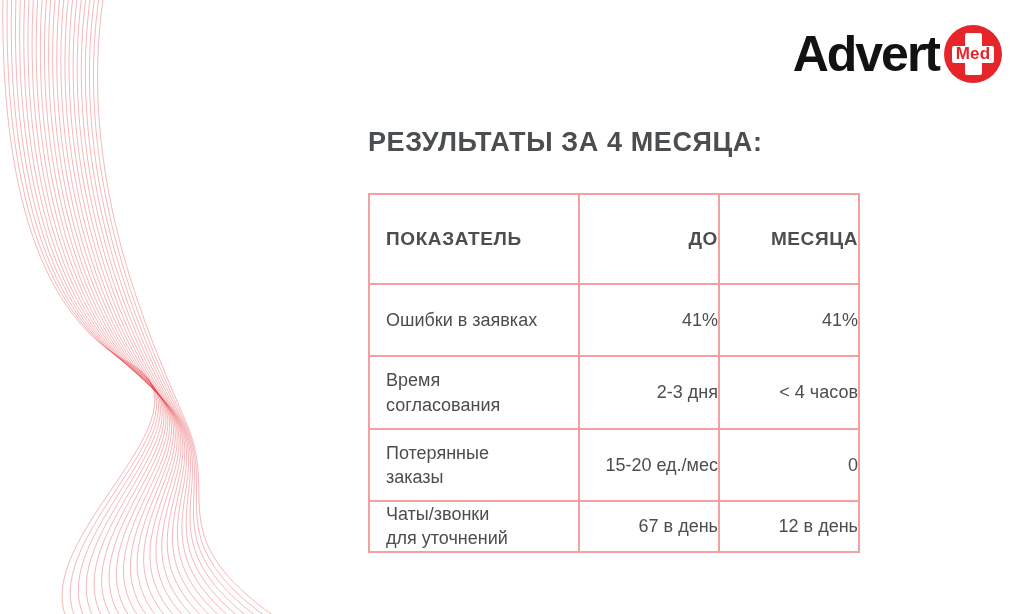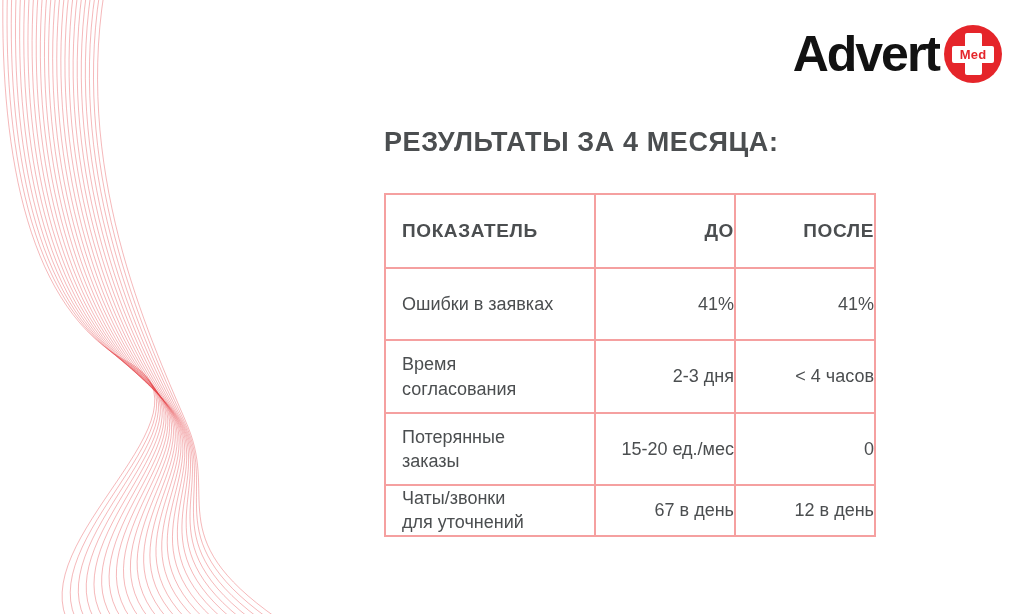--- a/index.html
+++ b/index.html
@@ -37,25 +37,25 @@
   .badge{
     position:relative;width:58px;height:58px;border-radius:50%;
     background:var(--accent);flex:0 0 auto;
   }
   .badge .bar{position:absolute;background:#ffffff;border-radius:2px;}
   .badge .bar.v{width:17px;height:42px;left:20.5px;top:8px;}
   .badge .bar.h{width:42px;height:17px;left:8px;top:20.5px;}
   .badge .med{
     position:absolute;left:0;top:0;width:58px;height:58px;
     display:flex;align-items:center;justify-content:center;
-    font-size:13px;font-weight:bold;color:var(--accent);
+    font-size:17px;font-weight:bold;color:var(--accent);
     letter-spacing:0.2px;
   }
   
-  .content{position:absolute;left:384px;top:129px;}
+  .content{position:absolute;left:368px;top:129px;}
   h1{
     font-size:27px;font-weight:bold;color:var(--text);
     letter-spacing:0.6px;line-height:1;white-space:nowrap;
   }
   table{
     margin-top:37px;
     border-collapse:collapse;
     table-layout:fixed;
     width:490px;
   }
@@ -64,21 +64,21 @@
     border:2px solid var(--border);
     vertical-align:middle;
     text-align:right;
     font-size:18px;
     color:var(--text);
     background:#ffffff;
   }
   th{font-size:19px;font-weight:bold;letter-spacing:0.6px;}
   th.left,td.left{text-align:left;padding-left:16px;padding-right:10px;}
   td.left{white-space:pre-line;line-height:1.35;}
-  tr.hdr{height:74px;margin-top:8px;}
+  tr.hdr{height:90px;margin-top:8px;}
   tr.r0{height:72px;margin-top:40px;} tr.r1{height:73px;} tr.r2{height:72px;} tr.r3{height:50px;}
 </style>
 </head>
 <body>
 
 <svg id="waves" class="waves" viewBox="0 0 310 614" preserveAspectRatio="none">
     <path d="M 3 -8 C 0 160, 30 310, 128 362 S 20 540, 70 626" fill="none" stroke="#e2383f" stroke-width="0.8" stroke-opacity="0.45"></path>
     <path d="M 7.4 -8 C 3.2 161, 35.5 311.8, 130.6 364.8 S 26 540, 79.5 626" fill="none" stroke="#e2383f" stroke-width="0.8" stroke-opacity="0.45"></path>
     <path d="M 11.8 -8 C 6.4 162, 41 313.6, 133.2 367.6 S 32 540, 89 626" fill="none" stroke="#e2383f" stroke-width="0.8" stroke-opacity="0.45"></path>
     <path d="M 16.200000000000003 -8 C 9.600000000000001 163, 46.5 315.4, 135.8 370.4 S 38 540, 98.5 626" fill="none" stroke="#e2383f" stroke-width="0.8" stroke-opacity="0.45"></path>
@@ -119,21 +119,21 @@
   <table>
     <colgroup>
         <col class="c1">
         <col class="c2">
         <col class="c3">
       </colgroup>
     <thead>
       <tr class="hdr">
         <th class="left">ПОКАЗАТЕЛЬ</th>
         <th>ДО</th>
-        <th>ПОСЛЕ</th>
+        <th>МЕСЯЦА</th>
       </tr>
     </thead>
     <tbody>
       <tr class="r0">
         <td class="left">Ошибки в заявках</td>
         <td>41%</td>
         <td>41%</td>
       </tr>
       <tr class="r1">
         <td class="left">Время

